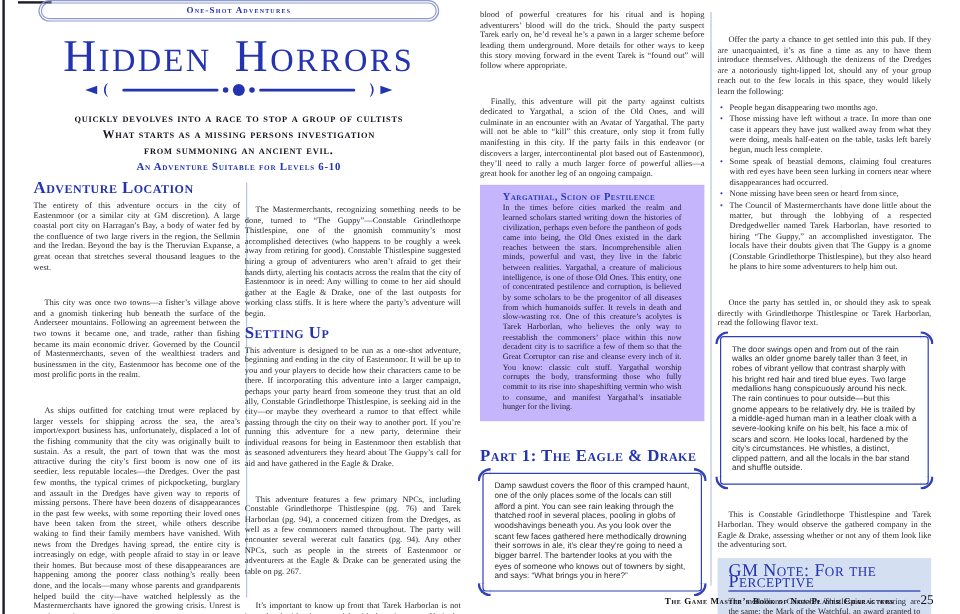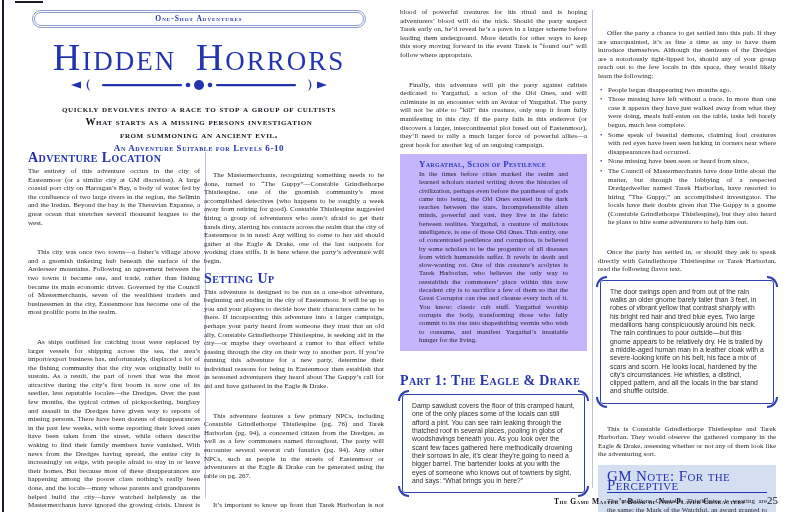--- a/index.html
+++ b/index.html
@@ -5,21 +5,21 @@
   * { margin:0; padding:0; box-sizing:border-box; }
   html,body { width:800px; height:512px; background:#ffffff; }
   body { font-family:"Liberation Serif", serif; color:#1e1e26; }
   .spread { position:relative; width:800px; height:512px; background:#ffffff; overflow:hidden; }
 
   
   .edge-left { position:absolute; left:2px; top:0; width:2px; height:512px; background:#1c1c28; }
   .edge-tick { position:absolute; left:15px; top:1px; width:28px; height:2px; background:#1c1c28; }
 
   
-  .lp-header { position:absolute; left:28px; top:10px; width:342px; text-align:center; }
+  .lp-header { position:absolute; left:28px; top:0; width:342px; text-align:center; }
   .kicker-pill { display:block; margin:0 4px; border:3px double #8d9bd0; border-radius:12px; padding:1px 0 2px;
                  font-variant:small-caps; font-weight:bold; font-size:7.5px; letter-spacing:1px; color:#2434b0; }
   .title { margin-top:9px; font-size:38px; line-height:40px; color:#2434b0; font-variant:small-caps;
            letter-spacing:2px; word-spacing:8px; font-weight:normal; }
   .ornament { margin-top:1px; }
   .subtitle { margin-top:6px; font-variant:small-caps; font-weight:bold; font-size:10px; line-height:13px;
               letter-spacing:0.6px; color:#14141e; }
   .suitability { margin-top:2px; font-variant:small-caps; font-weight:bold; font-size:9px;
                  letter-spacing:0.6px; color:#2434b0; }
 

